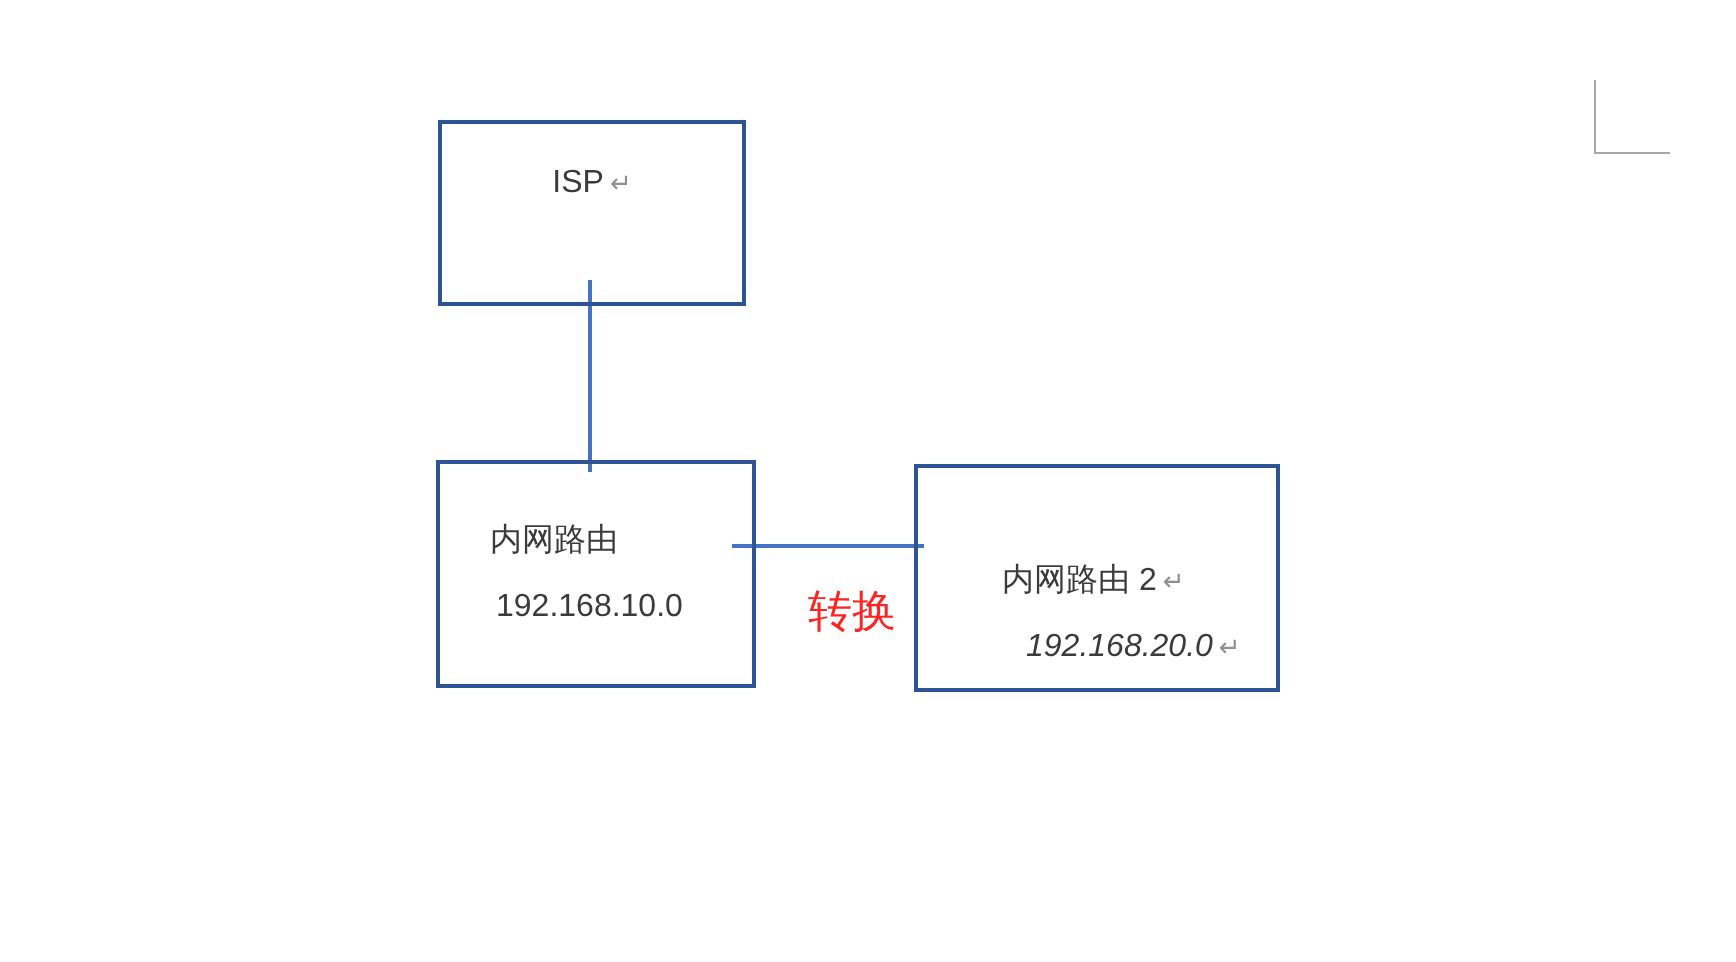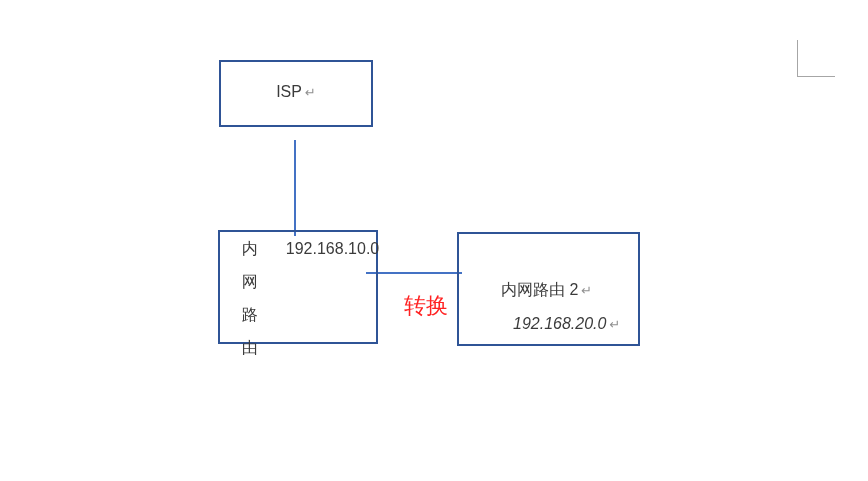--- a/index.html
+++ b/index.html
@@ -23,26 +23,26 @@
 
   
   .box {
     position: absolute;
     border: 2px solid #2f5496;
     box-sizing: border-box;
     background: transparent;
     font-size: 16px;
   }
   .box-isp {
-    left: 219px; top: 60px; width: 154px; height: 67px;
+    left: 219px; top: 60px; width: 154px; height: 93px;
     text-align: center; padding-top: 21px;
   }
   .box-router1 {
     left: 218px; top: 230px; width: 160px; height: 114px;
-    display: flex; flex-direction: row; justify-content: center;
+    display: flex; flex-direction: column; justify-content: center;
     line-height: 33px;
   }
   .box-router2 {
     left: 457px; top: 232px; width: 183px; height: 114px;
     display: flex; flex-direction: column; justify-content: center;
     line-height: 33px;
   }
   .r1-line1 { margin-left: 25px; }
   .r1-line2 { margin-left: 28px; }
   .r2-line1 { margin-left: 42px; margin-top: 36px; }

